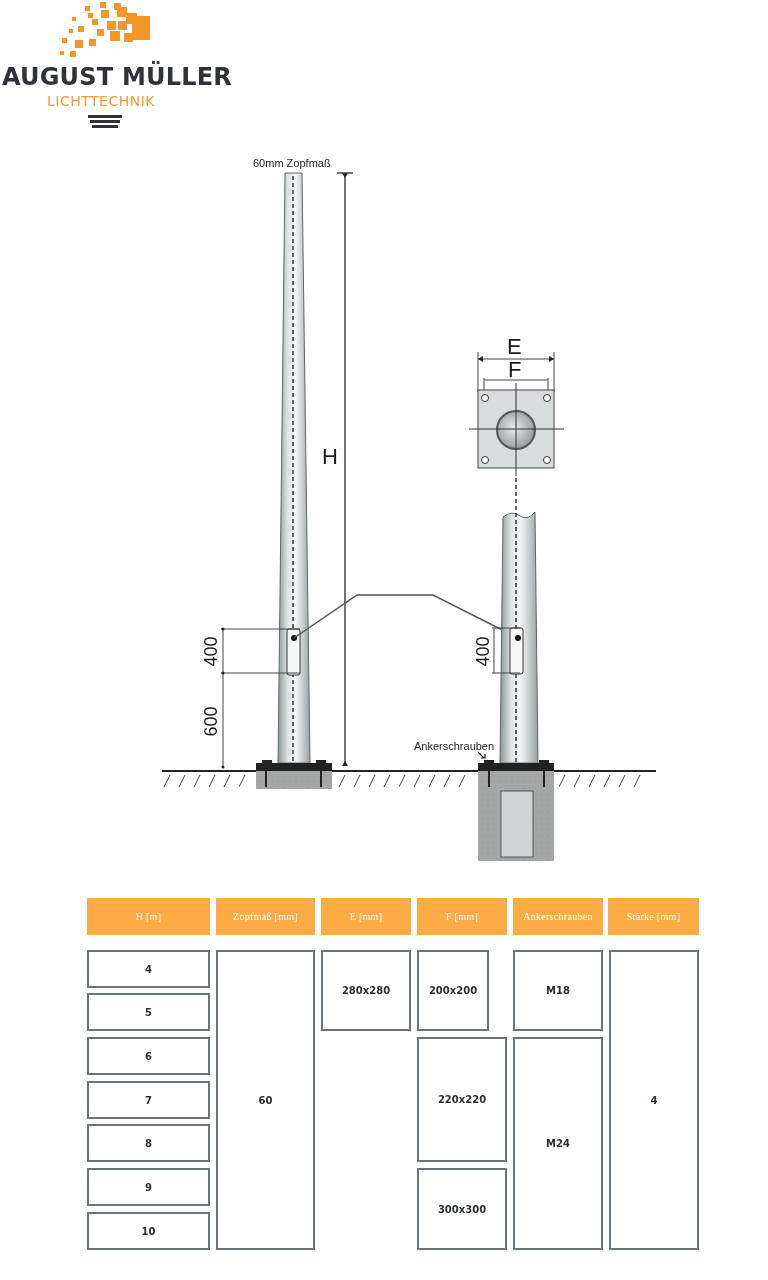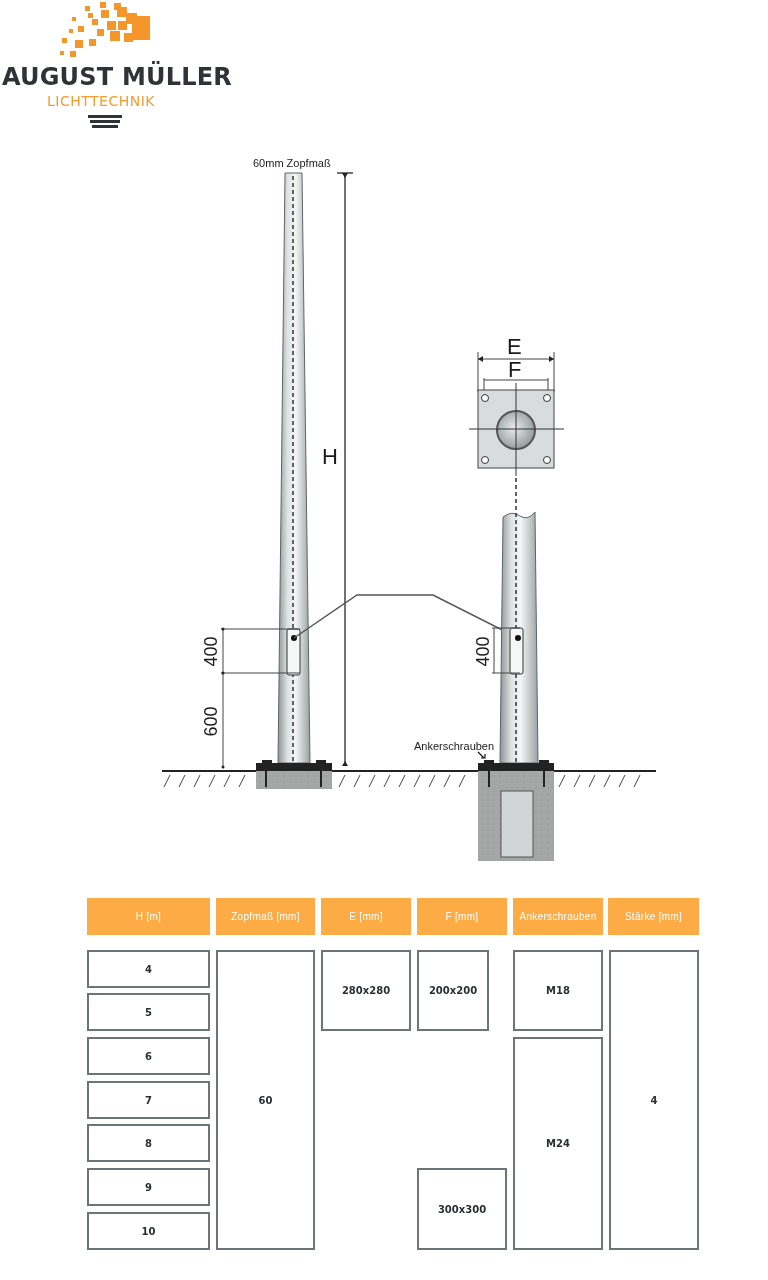--- a/index.html
+++ b/index.html
@@ -7,21 +7,21 @@
   .logo { position: absolute; left: 0; top: 0; width: 220px; height: 140px; }
   .logo-title { position: absolute; left: 2px; top: 63px; font-family: "DejaVu Sans", sans-serif; font-weight: bold; font-size: 24px; letter-spacing: 0.2px; color: #2f3337; white-space: nowrap; }
   .logo-sub { position: absolute; left: 47px; top: 93px; font-family: "DejaVu Sans", sans-serif; font-size: 14px; color: #f59b30; letter-spacing: 0.5px; white-space: nowrap; }
   .drawing { position: absolute; left: 0; top: 140px; width: 768px; height: 740px; }
   .drawing svg { position: absolute; left: 0; top: 0; }
   .lbl { position: absolute; font-family: "Liberation Sans", sans-serif; color: #1b1b1b; white-space: nowrap; }
   .lbl-small { font-size: 11px; }
   .lbl-big { font-size: 22px; }
   .lbl-rot { font-size: 18px; transform: rotate(-90deg); transform-origin: center; }
   .tbl { position: absolute; left: 0; top: 0; width: 768px; height: 1280px; pointer-events: none; }
-  .hdr { position: absolute; top: 898px; height: 37px; background: #fdab44; color: #ffffff; font-family: Liberation Sans, sans-serif; font-size: 10px; display: flex; align-items: center; justify-content: center; letter-spacing: 0.3px; text-align: right; }
+  .hdr { position: absolute; top: 898px; height: 37px; background: #fdab44; color: #ffffff; font-family: Liberation Serif, serif; font-size: 10px; display: flex; align-items: center; justify-content: center; letter-spacing: 0.3px; text-align: right; }
   .cell { position: absolute; box-sizing: border-box; border: 2px solid #6b7479; background: #ffffff; font-family: "DejaVu Sans", sans-serif; font-size: 10px; font-weight: bold; color: #2a2f33; display: flex; align-items: center; justify-content: center; }
 </style>
 </head>
 <body>
 
 <div class="logo">
   <svg width="220" height="70">
     <g fill="#f5962a">
       <rect x="100" y="2" width="6" height="6"></rect>
       <rect x="85" y="6" width="5" height="5"></rect>
@@ -195,19 +195,20 @@
   <div class="cell" style="left:87px;top:1081px;width:123px;height:38px">7</div>
   <div class="cell" style="left:87px;top:1124px;width:123px;height:38px">8</div>
   <div class="cell" style="left:87px;top:1168px;width:123px;height:38px">9</div>
   <div class="cell" style="left:87px;top:1212px;width:123px;height:38px">10</div>
 
   <div class="cell" style="left:216px;top:950px;width:99px;height:300px">60</div>
 
   <div class="cell" style="left:321px;top:950px;width:90px;height:81px">280x280</div>
 
   <div class="cell" style="left:417px;top:950px;width:72px;height:81px">200x200</div>
+  <div class="cell" style="left:417px;top:1037px;width:90px;height:125px">220x220</div>
   <div class="cell" style="left:417px;top:1168px;width:90px;height:82px">300x300</div>
 
   <div class="cell" style="left:513px;top:950px;width:90px;height:81px">M18</div>
   <div class="cell" style="left:513px;top:1037px;width:90px;height:213px">M24</div>
 
   <div class="cell" style="left:609px;top:950px;width:90px;height:300px">4</div>
 </div>
 
 </body></html>

